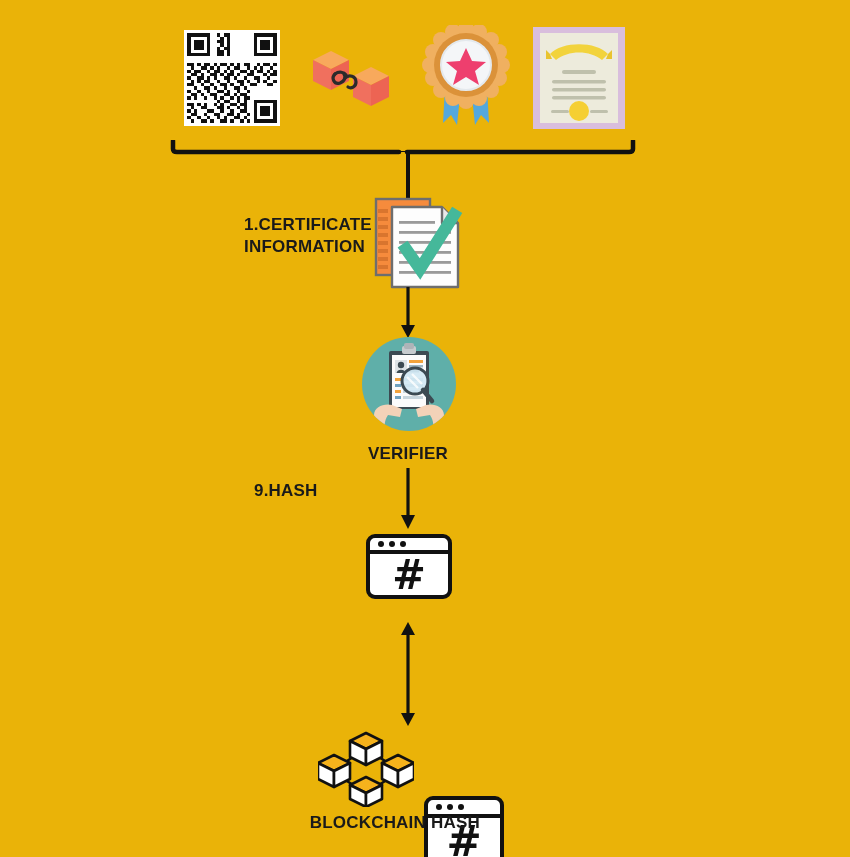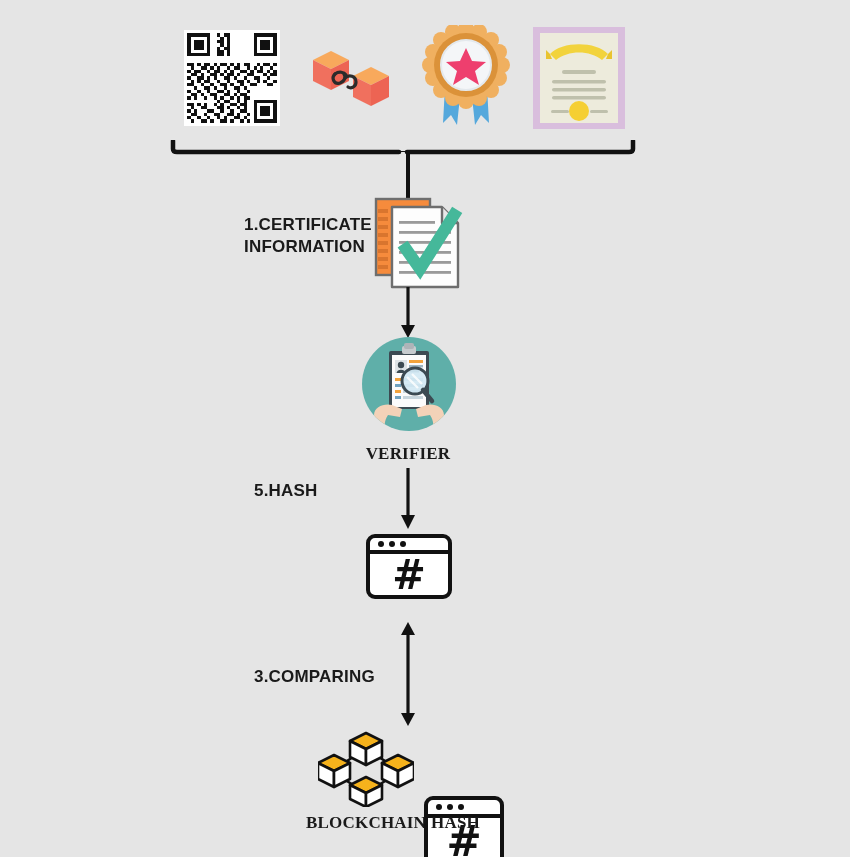--- a/index.html
+++ b/index.html
@@ -8,33 +8,33 @@
     background: #ffffff;
   }
   body {
     font-family: "Liberation Sans", sans-serif;
     -webkit-font-smoothing: antialiased;
   }
   #canvas {
     position: relative;
     width: 850px;
     height: 857px;
-    background: #e5e5e5;
+    background: #eab308;
     overflow: hidden;
   }
   .abs { position: absolute; }
   .lbl {
     font-weight: bold;
     color: #1a1a1a;
     letter-spacing: 0.2px;
     white-space: pre-line;
     line-height: 1.28;
   }
   .step-lbl { font-size: 17px; }
-  .node-lbl { font-size: 17px; text-align: center; font-family: Liberation Serif, serif; }
+  .node-lbl { font-size: 17px; text-align: center; }
 
   
   .src-row {
     position: absolute;
     left: 170px;
     top: 18px;
     width: 470px;
     height: 120px;
     display: flex;
     align-items: center;
@@ -448,40 +448,39 @@
 
       <path d="M12,94 L12,78 C12,70 22,66 30,68 L40,72 L38,80 L26,78 C22,84 22,90 24,94 Z" fill="#F3D2B8"></path>
       <path d="M10,94 L10,84 C14,84 22,86 22,94 Z" fill="#22262B"></path>
       <path d="M82,94 L82,78 C82,70 72,66 64,68 L54,72 L56,80 L68,78 C72,84 72,90 70,94 Z" fill="#F3D2B8"></path>
       <path d="M84,94 L84,84 C80,84 72,86 72,94 Z" fill="#22262B"></path>
     </svg>
   </div>
 
   <div class="abs lbl node-lbl" style="left:348px;top:443px;width:120px;">VERIFIER</div>
 
-  <div class="abs lbl step-lbl" style="left:254px;top:480px;width:120px;text-align:left;">5.HASH</div>
+  <div class="abs lbl step-lbl" style="left:254px;top:480px;width:120px;text-align:left;">9.HASH</div>
 
   <div class="abs" style="left:398px;top:468px;width:20px;height:62px;">
     <svg width="20" height="62" viewBox="0 0 20 62">
       <line x1="10" y1="0" x2="10" y2="50" stroke="#111" stroke-width="3.2"></line>
       <polygon points="10,61 3,47 17,47" fill="#111"></polygon>
     </svg>
   </div>
 
   <div class="browser abs" style="left:366px;top:534px;width:86px;height:65px;">
     <div class="browser-bar" style="height:16px;">
       <span class="dot"></span>
       <span class="dot"></span>
       <span class="dot"></span>
     </div>
     <div class="hashglyph" style="top:16px;font-size:40px;">#</div>
   </div>
 
 
-  <div class="abs lbl step-lbl" style="left:254px;top:666px;width:160px;text-align:left;">3.COMPARING</div>
 
   <div class="abs" style="left:398px;top:622px;width:20px;height:104px;">
     <svg width="20" height="104" viewBox="0 0 20 104">
       <line x1="10" y1="11" x2="10" y2="93" stroke="#111" stroke-width="3.2"></line>
       <polygon points="10,0 3,13 17,13" fill="#111"></polygon>
       <polygon points="10,104 3,91 17,91" fill="#111"></polygon>
     </svg>
   </div>
 
   <div class="abs" style="left:318px;top:727px;width:96px;height:80px;">

